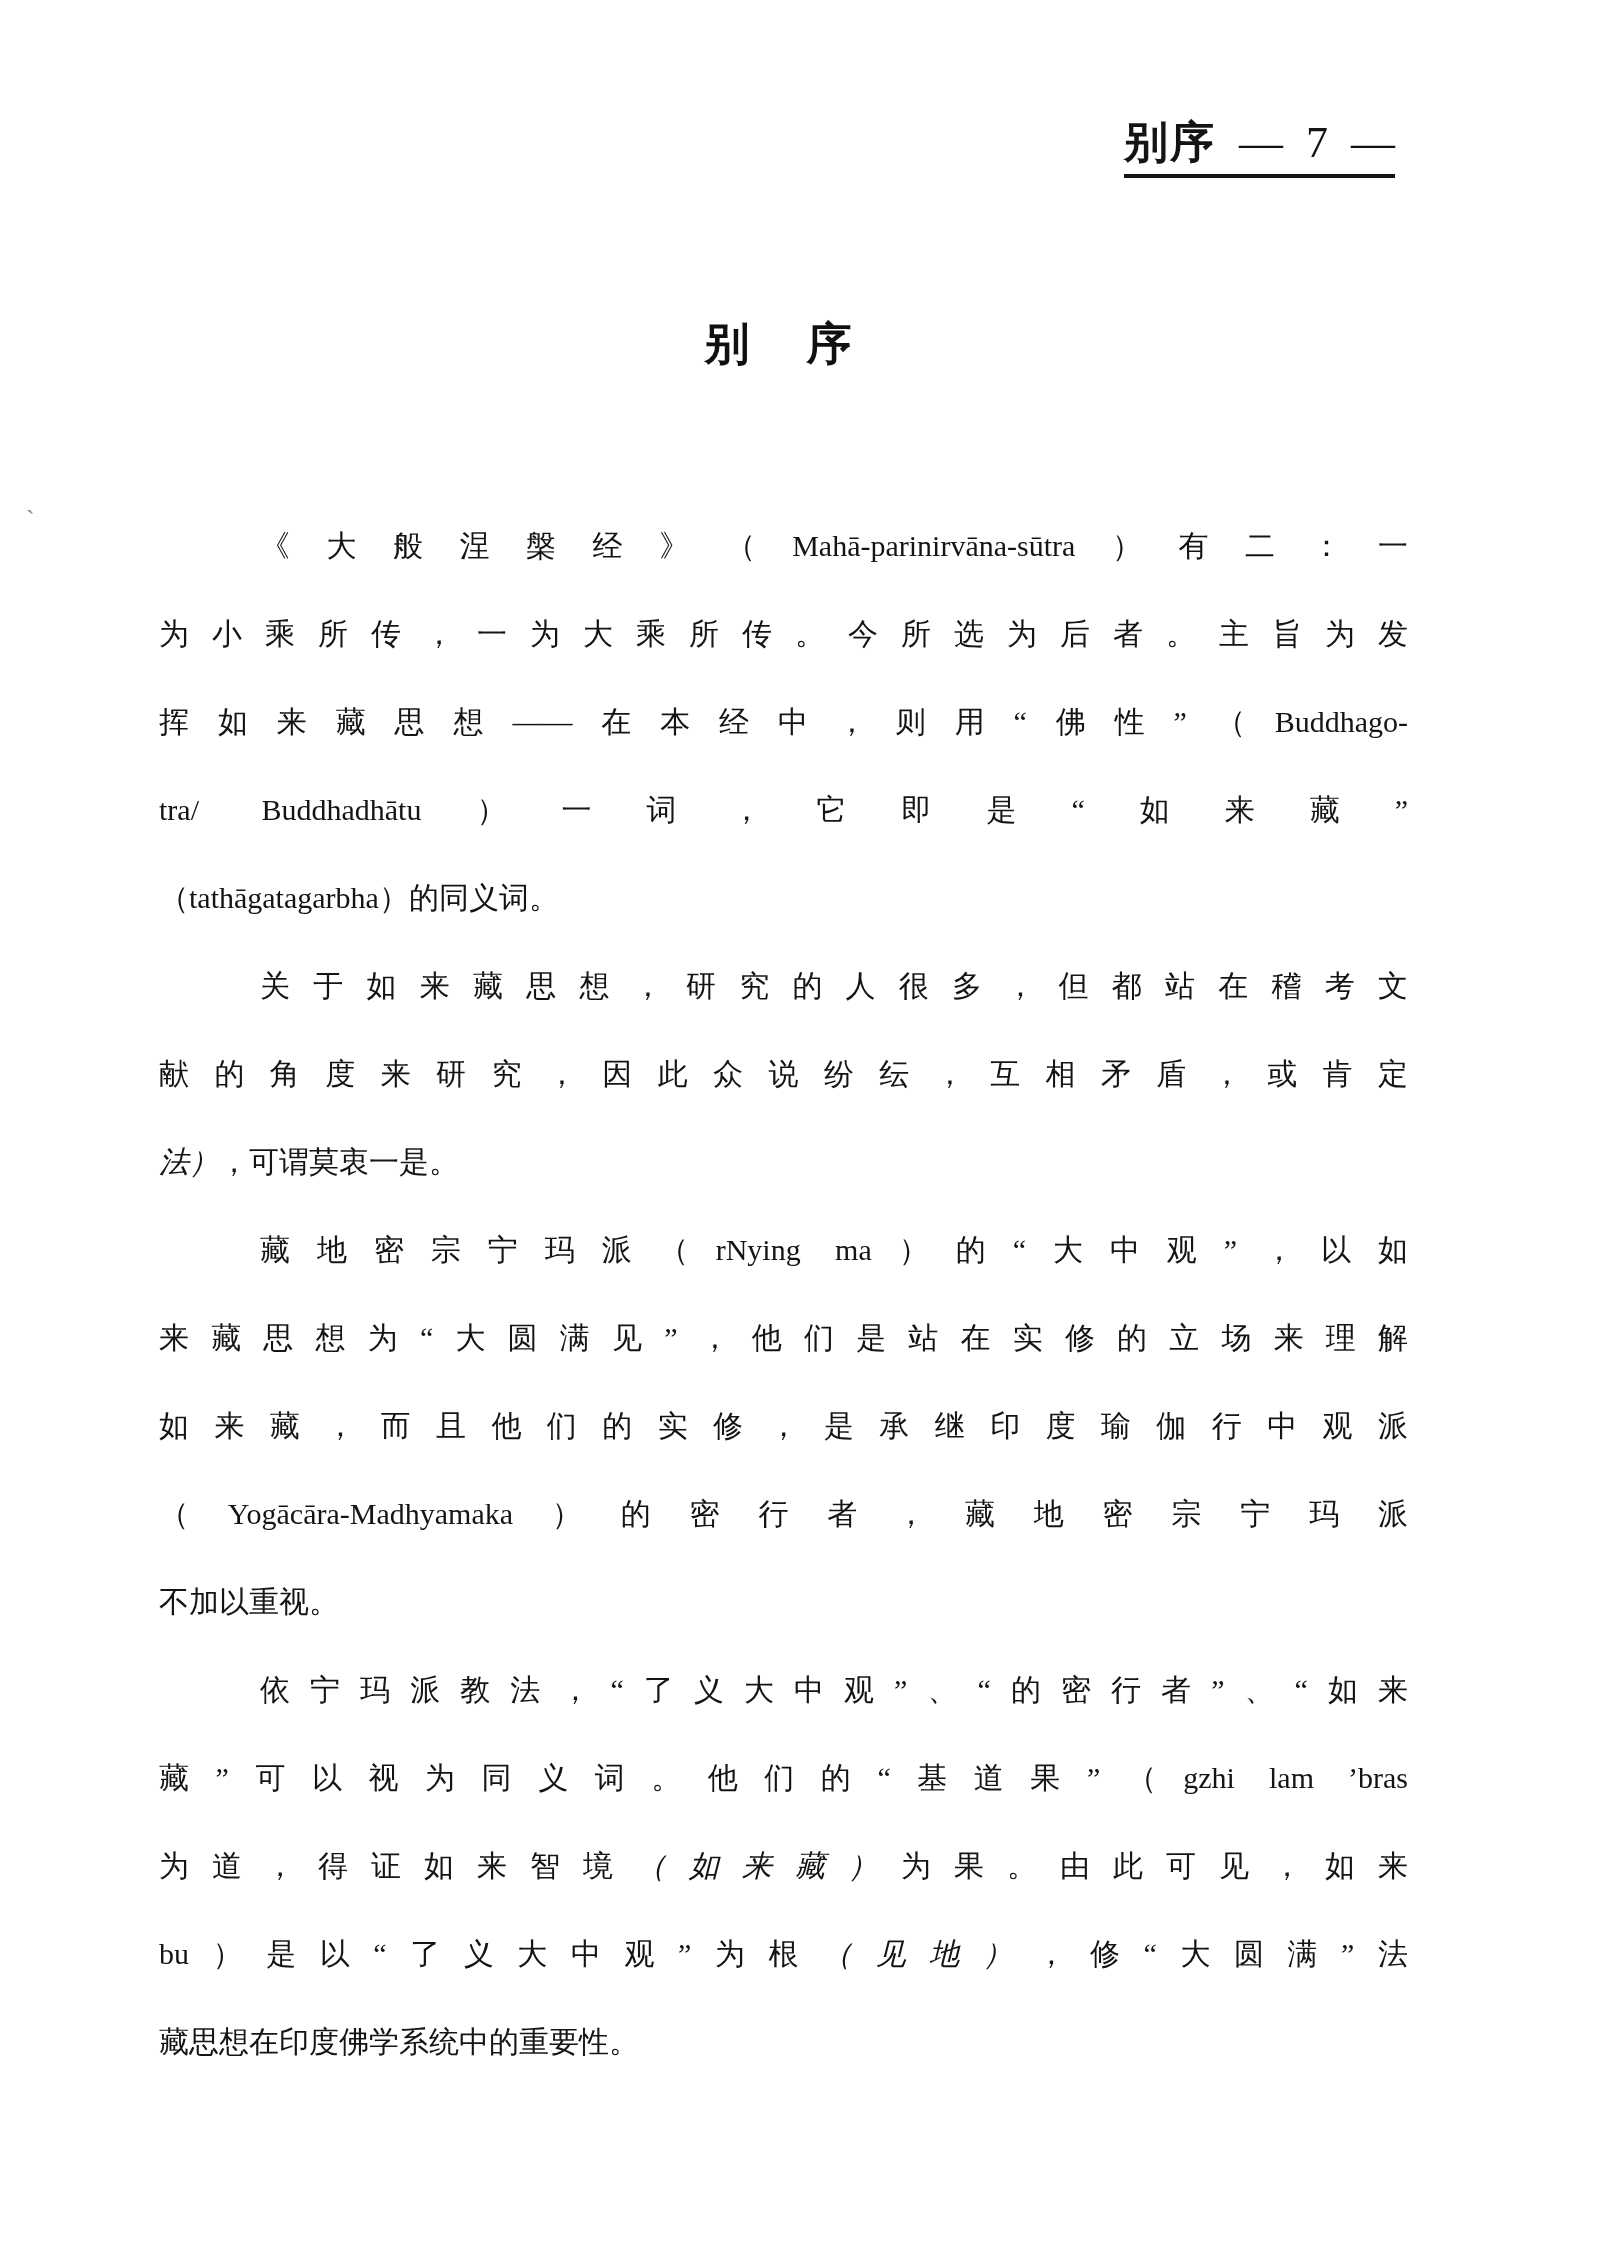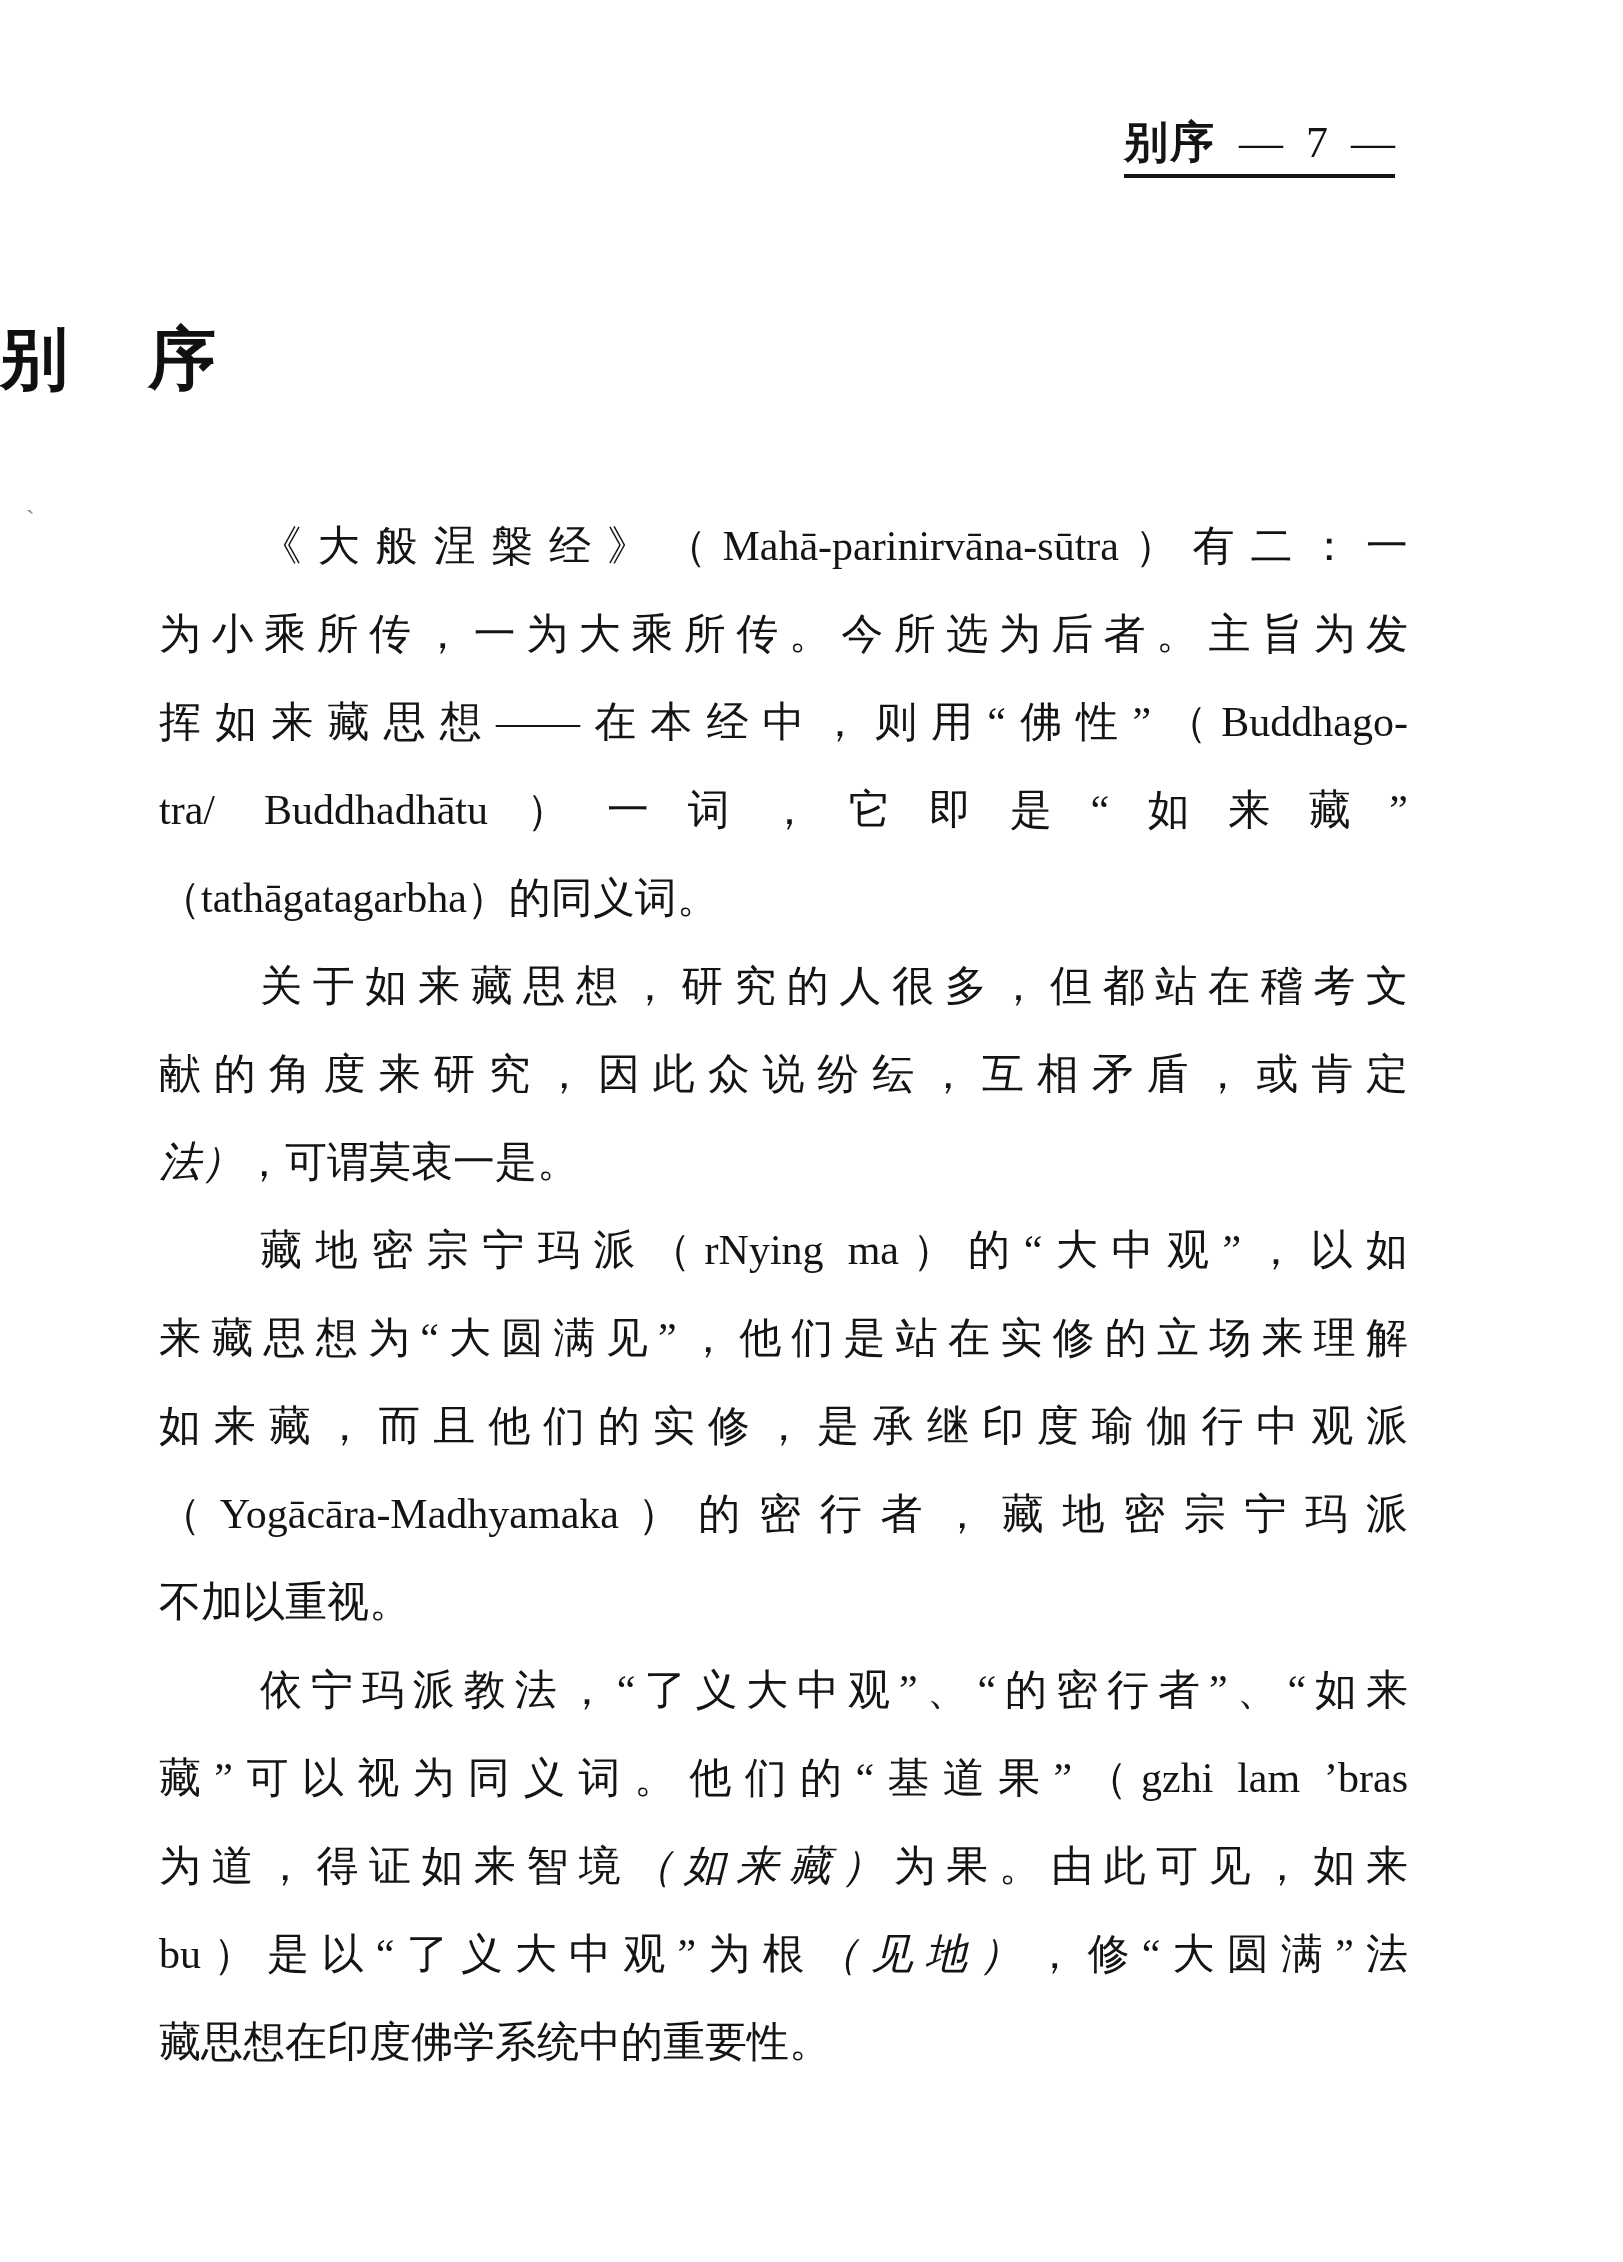--- a/index.html
+++ b/index.html
@@ -39,40 +39,41 @@
   }
   .running-header .page-number {
     font-weight: normal;
   }
   
   .chapter-title {
     position: absolute;
     top: 314px;
     left: 0;
     width: 1562px;
-    font-size: 68px;
+    text-align: center;
+    font-size: 45px;
     font-weight: bold;
     letter-spacing: 6px;
     color: #101010;
   }
   
   .margin-mark {
     position: absolute;
     left: 26px;
     top: 505px;
     font-size: 26px;
     color: #8a8a8a;
   }
   
   .body-text {
     position: absolute;
     left: 159px;
     top: 502px;
     width: 1249px;
-    font-size: 42px;
+    font-size: 30px;
   }
   .line {
     height: 88px;
     line-height: 88px;
     text-align: justify;
     text-align-last: left;
     overflow: hidden;
   }
   .line.justify {
     text-align-last: justify;

